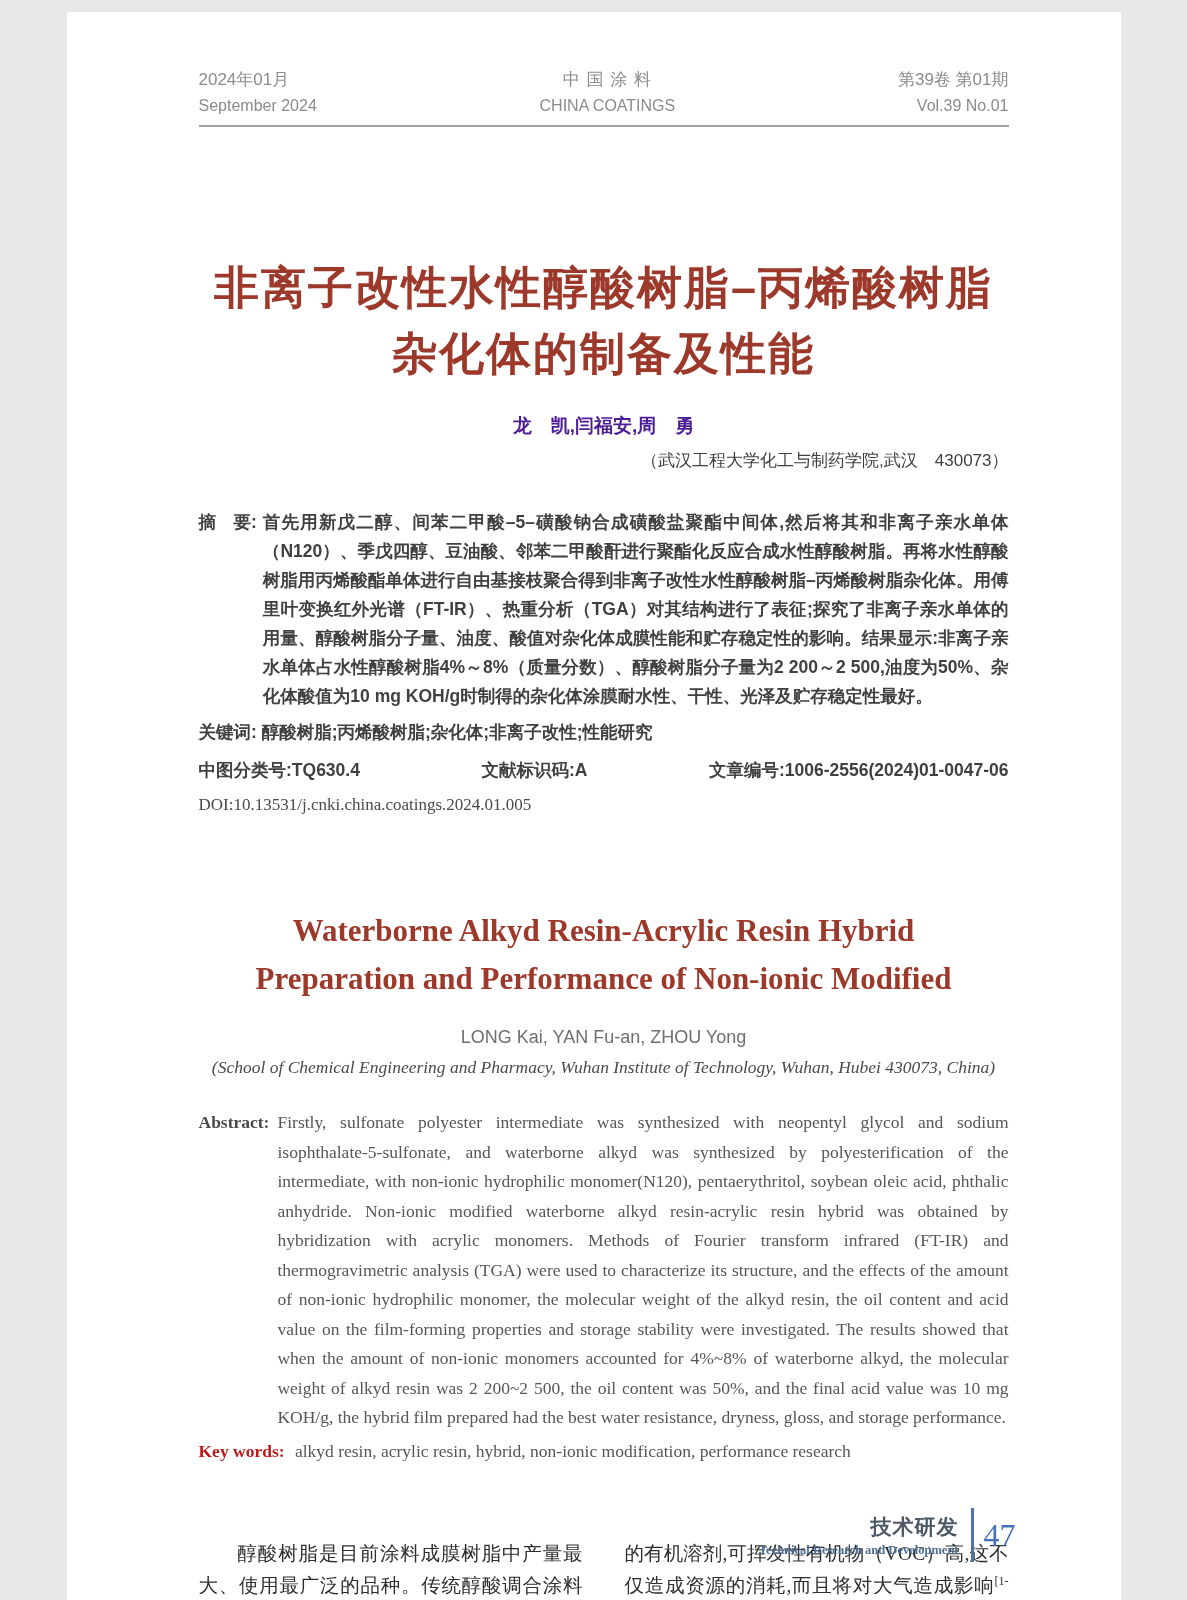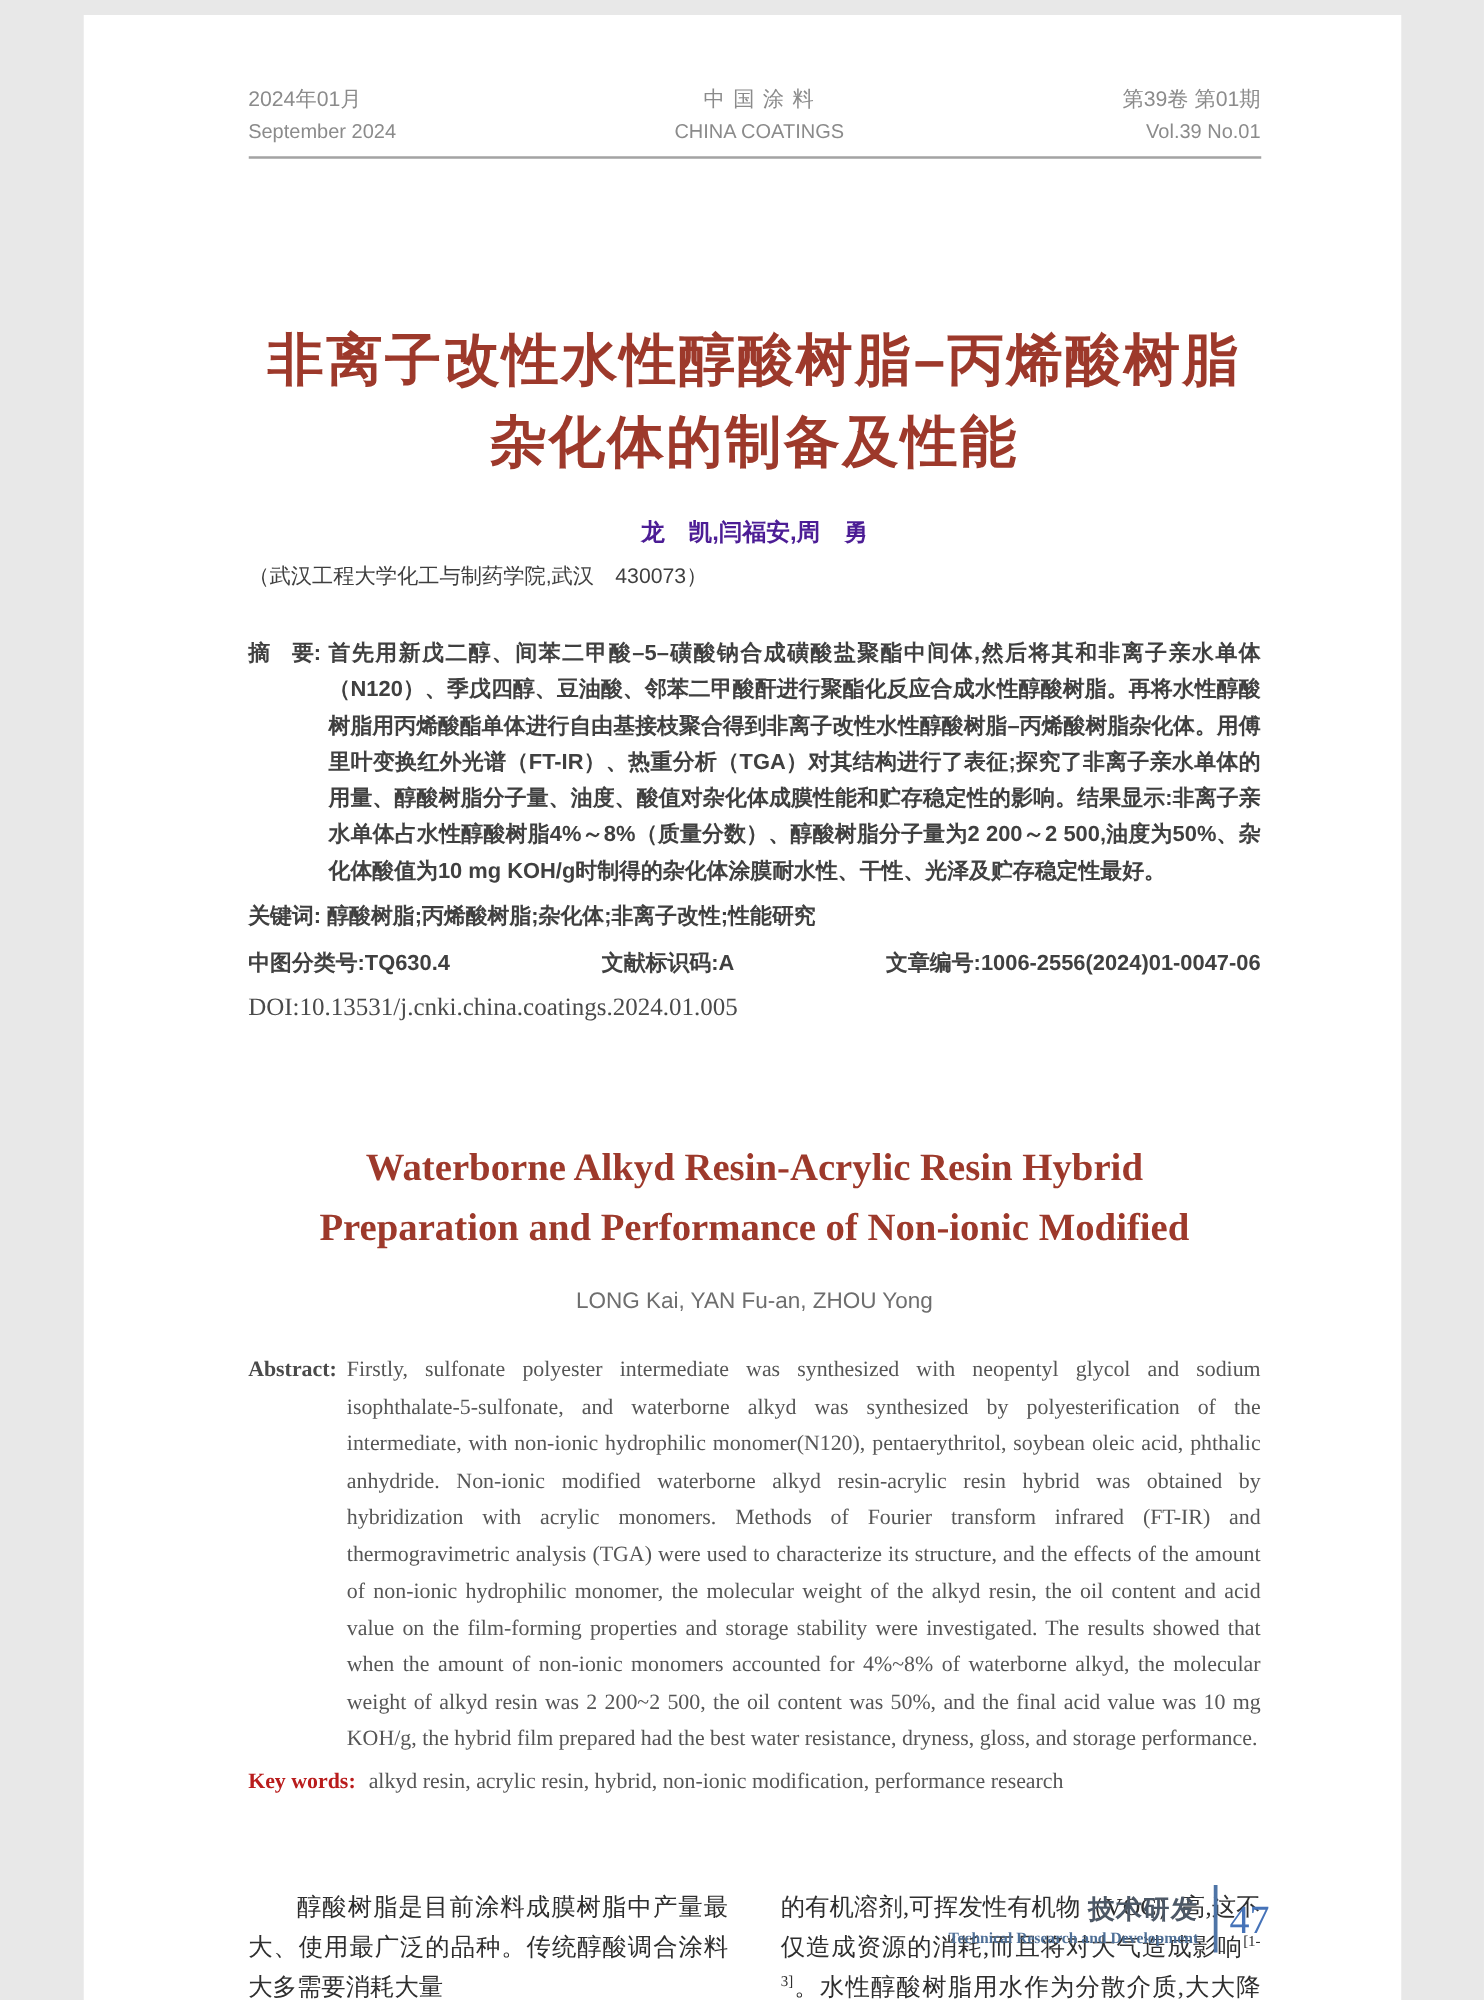--- a/index.html
+++ b/index.html
@@ -26,41 +26,41 @@
   .cn-title {
     margin-top:128px;
     text-align:center;
     font-size:45px;
     line-height:66px;
     font-weight:bold;
     color:#9d392b;
     letter-spacing:2px;
   }
   .cn-authors { margin-top:26px; text-align:center; font-size:19px; font-weight:bold; color:#4c1d95; }
-  .cn-affil   { margin-top:10px; text-align:left; font-size:17px; color:#3f3f3f; }
+  .cn-affil   { margin-top:10px; text-align:right; font-size:17px; color:#3f3f3f; }
 
   
   .cn-abstract {
     margin-top:36px;
     display:flex;
     font-size:17.5px;
     line-height:29px;
     color:#404040;
     font-weight:600;
   }
   .cn-abstract .label { white-space:nowrap; font-weight:bold; margin-right:6px; }
   .cn-abstract .text  { text-align:justify; flex:1; }
   .cn-keywords { margin-top:7px; font-size:17.5px; line-height:29px; color:#404040; font-weight:600; }
   .cn-keywords .label { font-weight:bold; }
   .meta-row {
     margin-top:11px;
     display:flex; justify-content:space-between;
     font-size:17.5px; color:#404040; font-weight:600;
   }
-  .doi-line { margin-top:13px; font-family:"Liberation Serif", serif; font-size:20px; color:#4a4a4a; font-weight:normal; }
+  .doi-line { margin-top:13px; font-family:"Liberation Serif", serif; font-size:17px; color:#4a4a4a; font-weight:normal; }
 
   
   .en-title {
     margin-top:92px;
     text-align:center;
     font-family:"Liberation Serif", serif;
     font-size:31px;
     line-height:48px;
     font-weight:bold;
     color:#9d392b;
@@ -157,20 +157,21 @@
     <span>文献标识码:A</span>
     <span>文章编号:1006-2556(2024)01-0047-06</span>
   </div>
   <div class="doi-line">DOI:10.13531/j.cnki.china.coatings.2024.01.005</div>
 
   <div class="en-title">
     <div>Waterborne Alkyd Resin-Acrylic Resin Hybrid</div>
     <div>Preparation and Performance of Non-ionic Modified</div>
   </div>
   <div class="en-authors">LONG Kai, YAN Fu-an, ZHOU Yong</div>
+  <div class="en-affil">(School of Chemical Engineering and Pharmacy, Wuhan Institute of Technology, Wuhan, Hubei 430073, China)</div>
 
   <div class="en-abstract">
     <span class="label">Abstract:</span>
     <span class="text">Firstly, sulfonate polyester intermediate was synthesized with neopentyl glycol and sodium isophthalate-5-sulfonate, and waterborne alkyd was synthesized by polyesterification of the intermediate, with non-ionic hydrophilic monomer(N120), pentaerythritol, soybean oleic acid, phthalic anhydride. Non-ionic modified waterborne alkyd resin-acrylic resin hybrid was obtained by hybridization with acrylic monomers. Methods of Fourier transform infrared (FT-IR) and thermogravimetric analysis (TGA) were used to characterize its structure, and the effects of the amount of non-ionic hydrophilic monomer, the molecular weight of the alkyd resin, the oil content and acid value on the film-forming properties and storage stability were investigated. The results showed that when the amount of non-ionic monomers accounted for 4%~8% of waterborne alkyd, the molecular weight of alkyd resin was 2 200~2 500, the oil content was 50%, and the final acid value was 10 mg KOH/g, the hybrid film prepared had the best water resistance, dryness, gloss, and storage performance.</span>
   </div>
 
   <div class="en-keywords">
     <span class="label">Key words:</span>
     <span>alkyd resin, acrylic resin, hybrid, non-ionic modification, performance research</span>
   </div>

